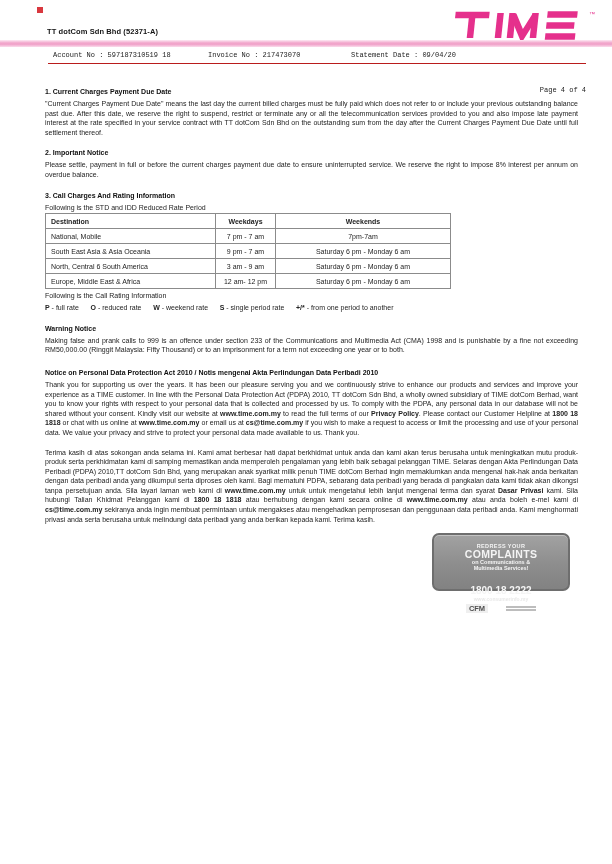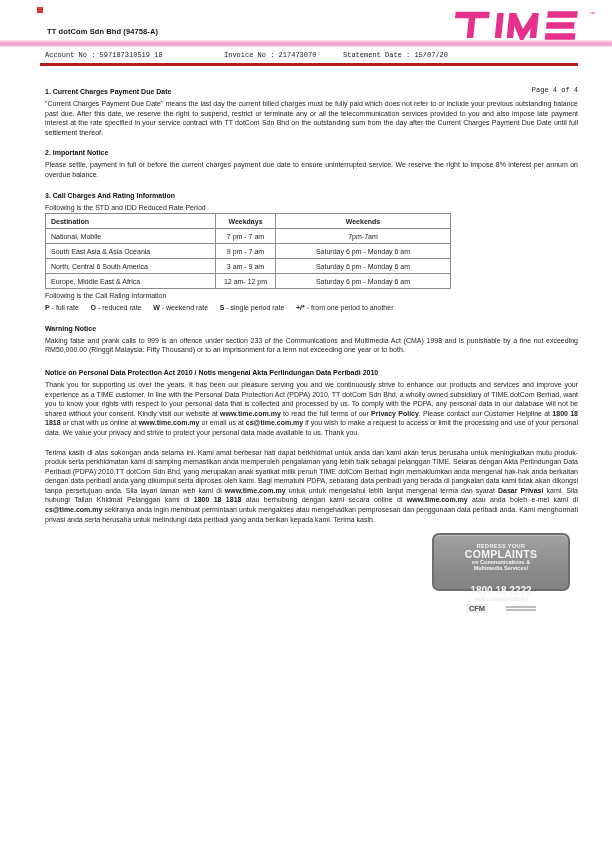--- a/index.html
+++ b/index.html
@@ -12,27 +12,27 @@
 
   
   .red-sq { position:absolute; left:37px; top:7px; width:6px; height:6px; background:#d9383f; }
   .company { position:absolute; left:47px; top:27px; font-size:7.5px; font-weight:bold; color:#141414; letter-spacing:0.1px; }
   .logo { position:absolute; right:14px; top:9px; width:152px; height:31px; }
   .pink-band {
     position:absolute; left:0; top:40px; width:612px; height:7px;
     background:linear-gradient(180deg,#fdeaf4 0%,#f2a9cd 40%,#f0a0c8 60%,#fbdcec 100%);
   }
   .account-bar {
-    position:absolute; left:40px; top:49px; width:538px; height:14px;
-    border-bottom:3px solid #b91c1c;
+    position:absolute; left:48px; top:49px; width:538px; height:14px;
+    border-bottom:1px solid #b91c1c;
     font-family:"Liberation Mono", monospace; font-size:7px; color:#1c1c1c;
   }
   .account-bar span { position:absolute; top:2px; white-space:nowrap; }
   .ab-account { left:5px; }
-  .ab-invoice { left:160px;margin-left:24px; }
+  .ab-invoice { left:160px; }
   .ab-statement { left:303px; }
   .ab-page { right:0;margin-top:35px; }
 
   
   .content { position:absolute; left:45px; top:88px; width:533px; }
   .sec-title { font-size:7px; font-weight:bold; color:#101010; margin:0 0 4px 0; }
   .para { font-size:7px; line-height:9.6px; text-align:justify; margin:0; color:#232323; }
   .gap12 { margin-top:12px; }
   .gap14 { margin-top:14px; }
   .plain-line { font-size:7px; line-height:9.6px; margin:0; color:#232323; }
@@ -67,21 +67,21 @@
   .badge .url { font-size:5px; font-weight:bold; line-height:6px; color:#e8e8e8; }
   .cfm-row { display:flex; justify-content:center; align-items:center; gap:18px; margin-top:2px; }
   .cfm-box { background:#efefef; color:#4f4f4f; font-weight:bold; font-size:7.5px; line-height:9px; padding:0 3px; }
   .cfm-lines { display:flex; flex-direction:column; gap:1px; }
   .cfm-lines i { display:block; width:30px; height:2px; background:#bdbdbd; }
 </style>
 </head>
 <body>
 
 <div class="red-sq"></div>
-<div class="company">TT dotCom Sdn Bhd (94758-A)</div>
+<div class="company">TT dotCom Sdn Bhd (52371-A)</div>
 
 <svg class="logo" viewBox="0 0 152 31" xmlns="http://www.w3.org/2000/svg">
   <g transform="skewX(-6) translate(8,0)" stroke="#e5308c" stroke-width="6.5" fill="none">
     <path d="M2 6 H36"></path>
     <path d="M19 6 V29"></path>
     <path d="M47 4 V29"></path>
     <path d="M59 4 V29"></path>
     <path d="M60 6 L71 27 L82 6"></path>
     <path d="M82 4 V29"></path>
     <path d="M94 5.5 H124"></path>
@@ -89,21 +89,21 @@
     <path d="M94 27.5 H124"></path>
   </g>
   <text x="143" y="7" font-size="6" fill="#e5308c" font-family="Liberation Sans, sans-serif">™</text>
 </svg>
 
 <div class="pink-band"></div>
 
 <div class="account-bar">
   <span class="ab-account">Account No : 597187310519 18</span>
   <span class="ab-invoice">Invoice No : 217473070</span>
-  <span class="ab-statement">Statement Date : 15/07/20</span>
+  <span class="ab-statement">Statement Date : 09/04/20</span>
   <span class="ab-page">Page 4 of 4</span>
 </div>
 
 <div class="content">
 
   <div class="sec-title">1. Current Charges Payment Due Date</div>
   <p class="para">"Current Charges Payment Due Date" means the last day the current billed charges must be fully paid which does not refer to or include your previous outstanding balance past due. After this date, we reserve the right to suspend, restrict or terminate any or all the telecommunication services provided to you and also impose late payment interest at the rate specified in your service contract with TT dotCom Sdn Bhd on the outstanding sum from the day after the Current Charges Payment Due Date until full settlement thereof.</p>
 
   <div class="sec-title gap12">2. Important Notice</div>
   <p class="para">Please settle, payment in full or before the current charges payment due date to ensure uninterrupted service. We reserve the right to impose 8% interest per annum on overdue balance.</p>

